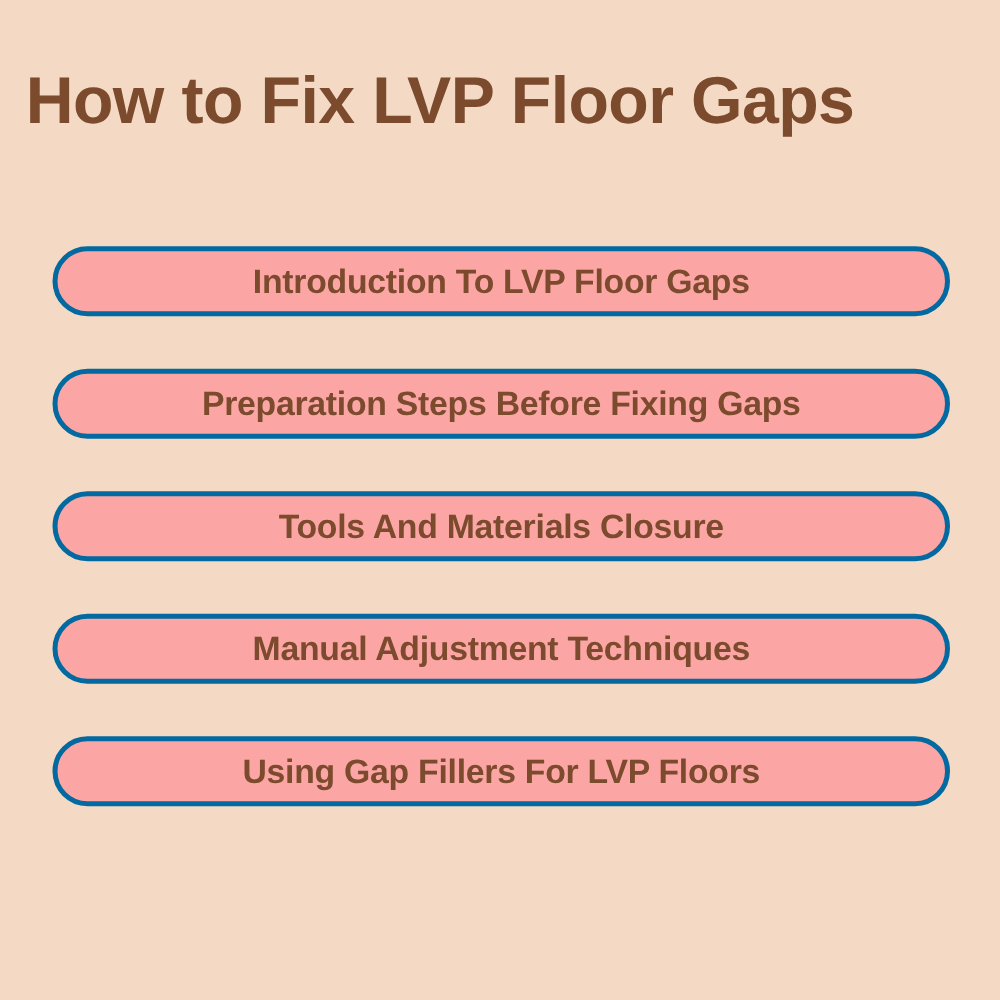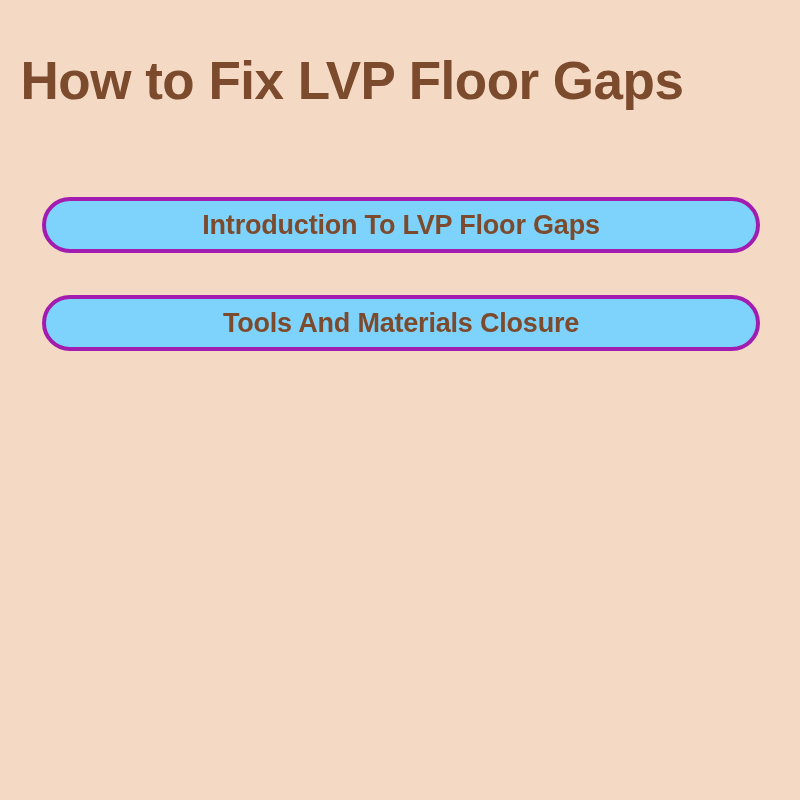--- a/index.html
+++ b/index.html
@@ -49,23 +49,23 @@
     padding: 0;
     list-style: none;
     display: flex;
     flex-direction: column;
     gap: 42px;
   }
   .step-pill {
     box-sizing: border-box;
     width: 718px;
     height: 56px;
-    border: 4px solid #a21caf;
+    border: 4px solid #0369a1;
     border-radius: 28px;
-    background: #7dd3fc;
+    background: #fca5a5;
     display: flex;
     align-items: center;
     justify-content: center;
     cursor: pointer;
   }
   .step-label {
     font-family: "Liberation Sans", sans-serif;
     font-size: 27px;
     font-weight: bold;
     letter-spacing: -0.2px;
@@ -81,23 +81,32 @@
 <div id="infographic">
 
   <h1 id="page-title">How to Fix LVP Floor Gaps</h1>
 
   <ul id="steps-list">
 
     <li class="step-pill">
       <span class="step-label">Introduction To LVP Floor Gaps</span>
     </li>
 
+    <li class="step-pill">
+      <span class="step-label">Preparation Steps Before Fixing Gaps</span>
+    </li>
 
     <li class="step-pill">
       <span class="step-label">Tools And Materials Closure</span>
     </li>
 
+    <li class="step-pill">
+      <span class="step-label">Manual Adjustment Techniques</span>
+    </li>
 
 
+    <li class="step-pill">
+      <span class="step-label">Using Gap Fillers For LVP Floors</span>
+    </li>
 
   </ul>
 
 </div>
 
 </body></html>

